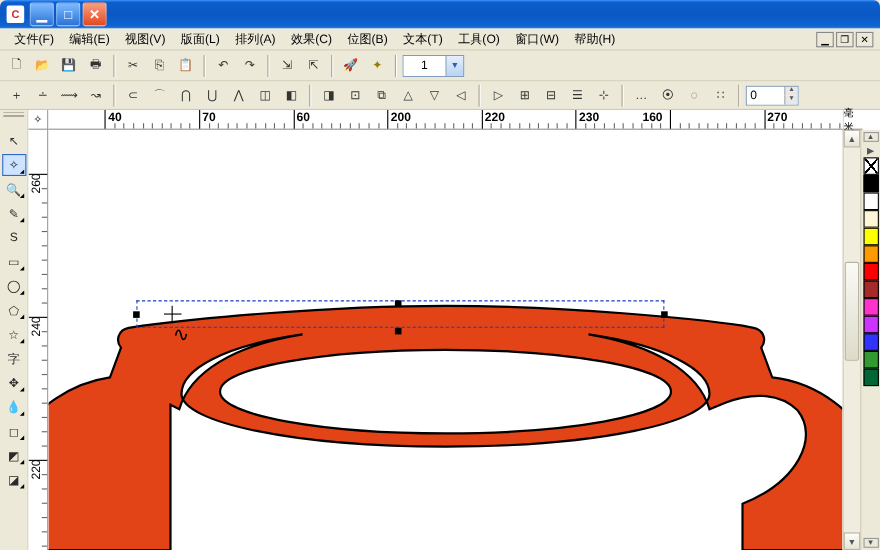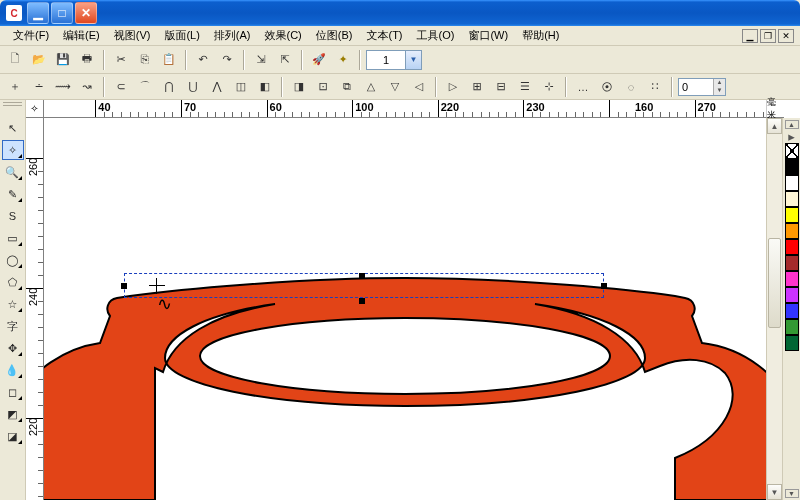--- a/index.html
+++ b/index.html
@@ -290,21 +290,21 @@
         <div class="tickmin" style="left: 231.12px;"></div>
         <div class="tickmin" style="left: 239.68px;"></div>
         <div class="tickmin" style="left: 248.24px;"></div>
         <div class="tickmin" style="left: 256.8px;"></div>
         <div class="tickmin" style="left: 265.36px;"></div>
         <div class="tickmin" style="left: 273.92px;"></div>
         <div class="tickmin" style="left: 282.48px;"></div>
         <div class="tickmin" style="left: 291.04px;"></div>
         <div class="tickmin" style="left: 299.6px;"></div>
         <div class="tickmaj" style="left: 308.16px;"></div>
-        <div class="ticklbl" style="left: 308.16px;">100</div>
+        <div class="ticklbl" style="left: 308.16px;">200</div>
         <div class="tickmin" style="left: 316.72px;"></div>
         <div class="tickmin" style="left: 325.28px;"></div>
         <div class="tickmin" style="left: 333.84px;"></div>
         <div class="tickmin" style="left: 342.4px;"></div>
         <div class="tickmin" style="left: 350.96px;"></div>
         <div class="tickmin" style="left: 359.52px;"></div>
         <div class="tickmin" style="left: 368.08px;"></div>
         <div class="tickmin" style="left: 376.64px;"></div>
         <div class="tickmin" style="left: 385.2px;"></div>
         <div class="tickmaj" style="left: 393.76px;"></div>
@@ -323,21 +323,21 @@
         <div class="tickmin" style="left: 487.92px;"></div>
         <div class="tickmin" style="left: 496.48px;"></div>
         <div class="tickmin" style="left: 505.04px;"></div>
         <div class="tickmin" style="left: 513.6px;"></div>
         <div class="tickmin" style="left: 522.16px;"></div>
         <div class="tickmin" style="left: 530.72px;"></div>
         <div class="tickmin" style="left: 539.28px;"></div>
         <div class="tickmin" style="left: 547.84px;"></div>
         <div class="tickmin" style="left: 556.4px;"></div>
         <div class="tickmaj" style="left: 564.96px;"></div>
-        <div class="ticklbl" style="left: 588px;">160</div>
+        <div class="ticklbl" style="left: 537px;">160</div>
         <div class="tickmin" style="left: 573.52px;"></div>
         <div class="tickmin" style="left: 582.08px;"></div>
         <div class="tickmin" style="left: 590.64px;"></div>
         <div class="tickmin" style="left: 599.2px;"></div>
         <div class="tickmin" style="left: 607.76px;"></div>
         <div class="tickmin" style="left: 616.32px;"></div>
         <div class="tickmin" style="left: 624.88px;"></div>
         <div class="tickmin" style="left: 633.44px;"></div>
         <div class="tickmin" style="left: 642px;"></div>
         <div class="tickmaj" style="left: 650.56px;"></div>

